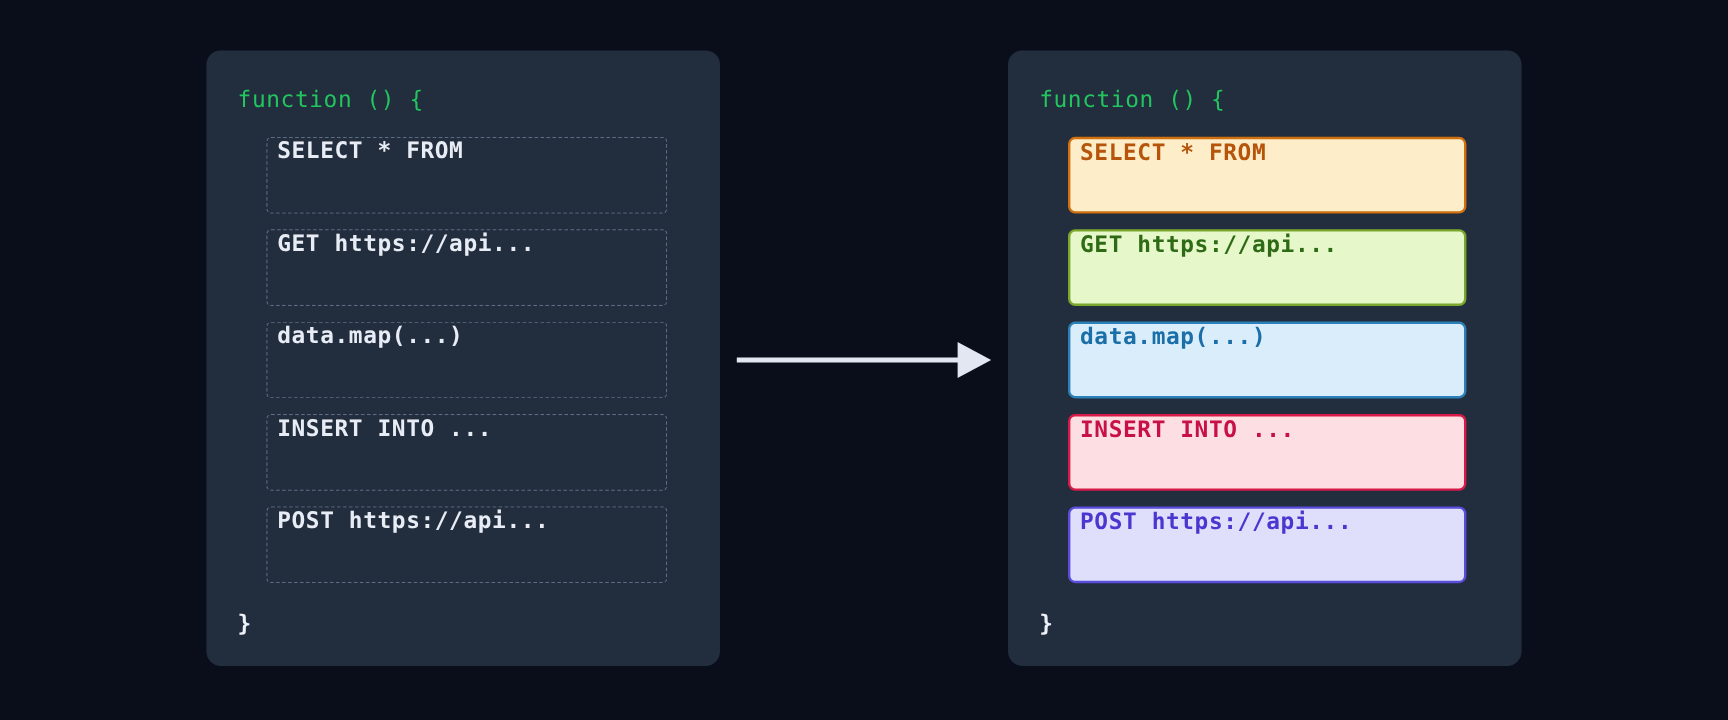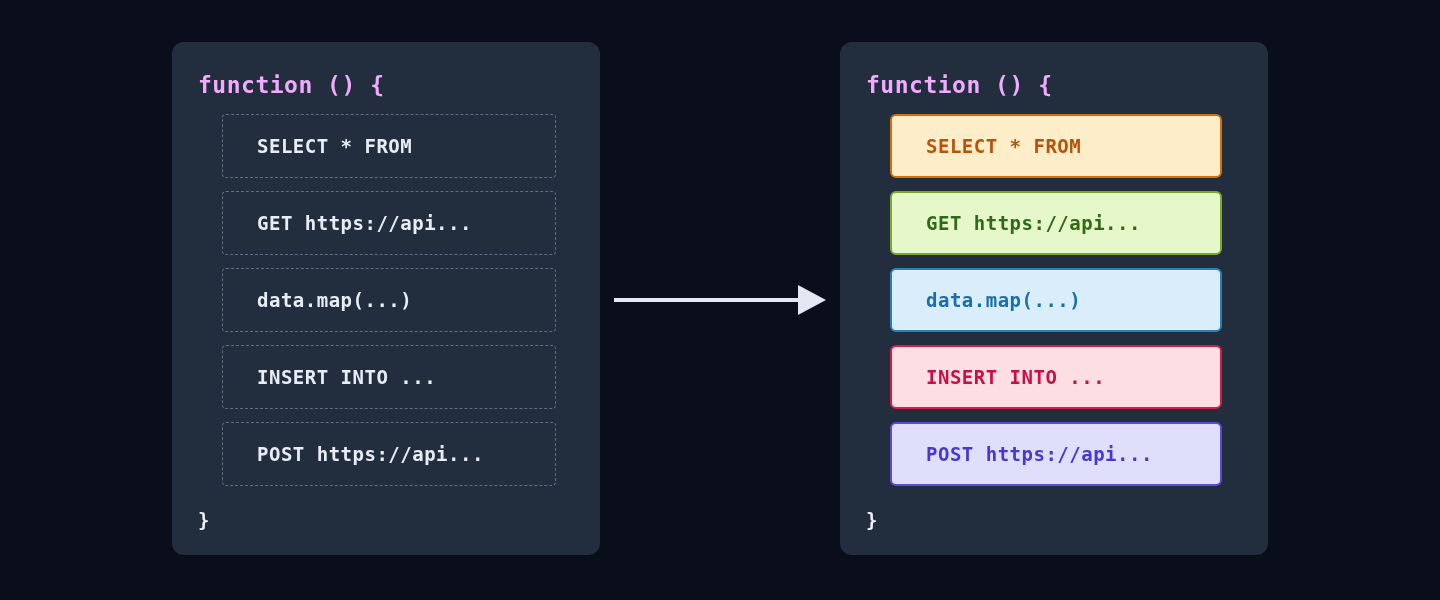--- a/index.html
+++ b/index.html
@@ -32,23 +32,23 @@
     border-radius: 12px;
     box-sizing: border-box;
   }
   .panel.left  { left: 172px; width: 428px; }
   .panel.right { left: 840px; width: 428px; }
 
   .fn-open {
     position: absolute;
     left: 26px;
     top: 30px;
-    font-size: 23px;
-    font-weight: 700;
-    color: #f0abfc;
+    font-size: 19px;
+    font-weight: 400;
+    color: #22c55e;
     letter-spacing: 0.5px;
     white-space: pre;
   }
   .fn-close {
     position: absolute;
     left: 26px;
     bottom: 24px;
     font-size: 19px;
     font-weight: 700;
     color: #eef2f8;
@@ -66,22 +66,22 @@
   .panel.right .stmt-list {
     left: 50px;
     width: 332px;
   }
 
   .stmt {
     box-sizing: border-box;
     height: 64px;
     margin-bottom: 13px;
     display: flex;
-    align-items: center;
-    padding-left: 34px;
+    align-items: flex-start;
+    padding-left: 8px;
     border-radius: 6px;
     font-size: 19px;
     font-weight: 700;
     letter-spacing: 0.5px;
     white-space: pre;
   }
 
   
   .stmt.plain {
     border: 1px dashed #5d6e84;

